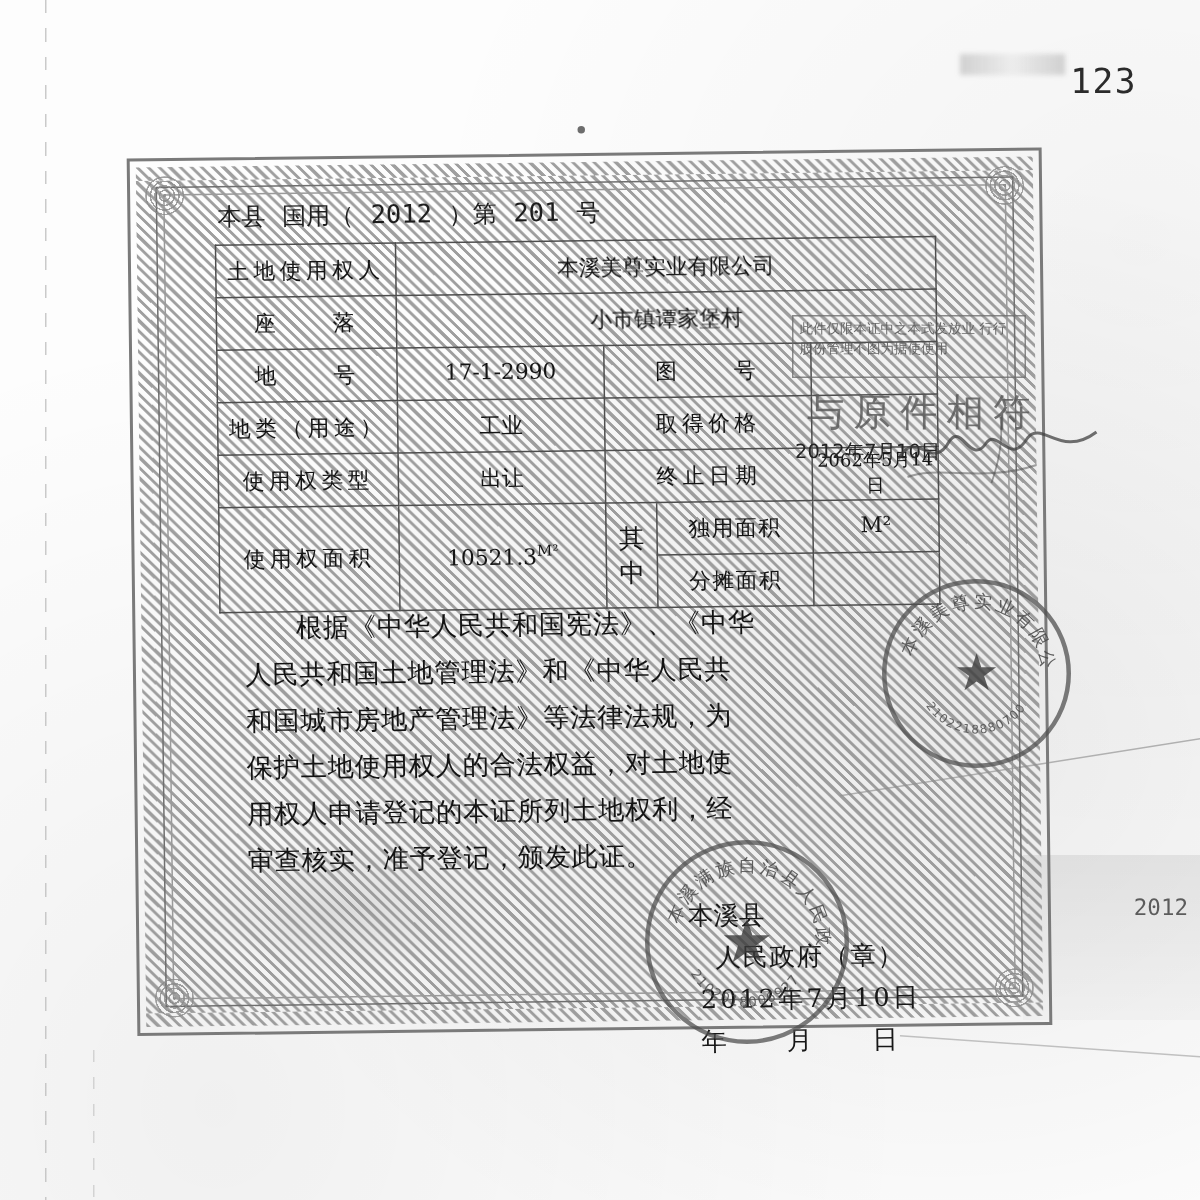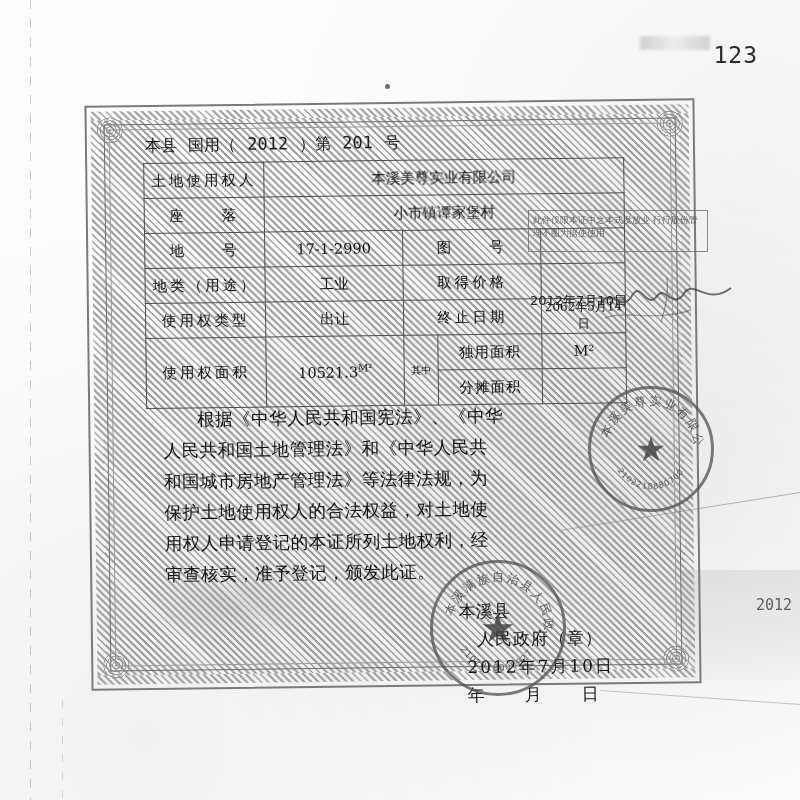--- a/index.html
+++ b/index.html
@@ -140,21 +140,21 @@
     font-size:34px;line-height:1;color:rgba(60,60,60,.8);
   }
   .seal-text{
     position:absolute;inset:0;border-radius:50%;
     font-size:9.5px;letter-spacing:1px;color:rgba(70,70,70,.8);
   }
   #seal-gov{left:430px;top:560px;width:130px;height:130px;}
   #seal-gov .star{font-size:40px;}
   #seal-company{left:588px;top:386px;width:120px;height:120px;}
   #seal-reg{
-    position:absolute;left:528px;top:210px;width:180px;height:42px;
+    position:absolute;left:528px;top:210px;width:156px;height:42px;
     border:1.5px solid rgba(110,110,110,.8);
     font-size:9px;line-height:13px;color:rgba(90,90,90,.9);
     padding:3px 4px;box-sizing:border-box;
     filter:blur(.25px);
   }
   .redtext{
     position:absolute;left:538px;top:258px;
     font-family:"DejaVu Serif","Liberation Serif",serif;
     font-size:25px;letter-spacing:6px;
     color:rgba(90,90,90,.85);
@@ -261,21 +261,21 @@
           <td class="lbl">使用权类型</td>
           <td class="val">出让</td>
           <td class="lbl" colspan="2">终止日期</td>
           <td class="val" style="font-size:12px">2062年5月14日</td>
         </tr>
         <tr>
           <td class="lbl" rowspan="2">使用权面积</td>
           <td class="val" rowspan="2">
             <span>10521.3</span><span class="sup">M²</span>
           </td>
-          <td class="lbl" rowspan="2" style="letter-spacing:0;font-size:10px">其中</td>
+          <td class="lbl" rowspan="2" style="letter-spacing:0;font-size:17px">其中</td>
           <td class="lbl" style="letter-spacing:1px">独用面积</td>
           <td class="val">M²</td>
         </tr>
         <tr>
           <td class="lbl" style="letter-spacing:1px">分摊面积</td>
           <td class="val"></td>
         </tr>
       </tbody>
     </table>
 
@@ -324,20 +324,21 @@
       </text>
       <text font-size="8" fill="rgba(70,70,70,.8)" letter-spacing="1">
         <textPath href="#arcBot2" startOffset="18%">2102218880700</textPath>
       </text>
     </svg>
   </div>
 
   <div id="seal-reg">此件仅限本证中之本式发放业
 行行股份管理不图为据使使用</div>
 
+  <div class="redtext">与原件相符</div>
 
   <div class="dateline">2012年7月10日</div>
 
   <svg class="sig-scribble" viewBox="0 0 140 50">
     <path d="M4,30 C16,8 26,40 38,18 C46,6 52,34 62,20 C70,8 78,36 90,16 C100,4 112,30 136,12" fill="none" stroke="rgba(60,60,60,.85)" stroke-width="2"></path>
     <path d="M10,42 C30,34 60,46 96,34" fill="none" stroke="rgba(80,80,80,.6)" stroke-width="1.4"></path>
     <path d="M72,2 C74,20 70,34 66,46" fill="none" stroke="rgba(70,70,70,.6)" stroke-width="1.2"></path>
   </svg>
 
 </div>

